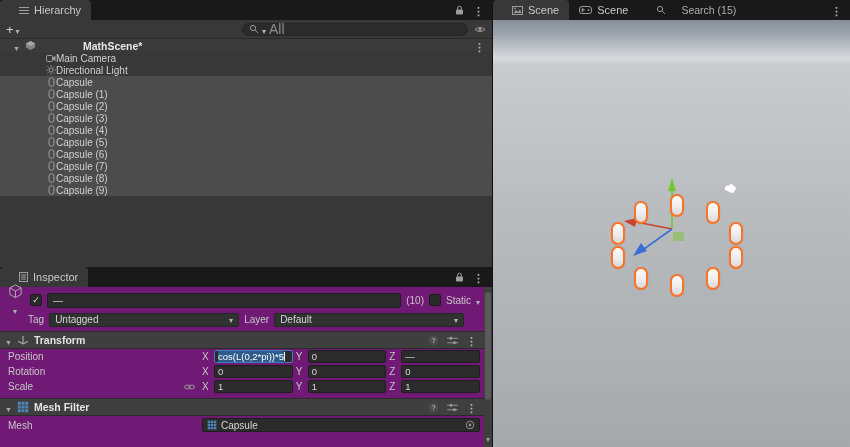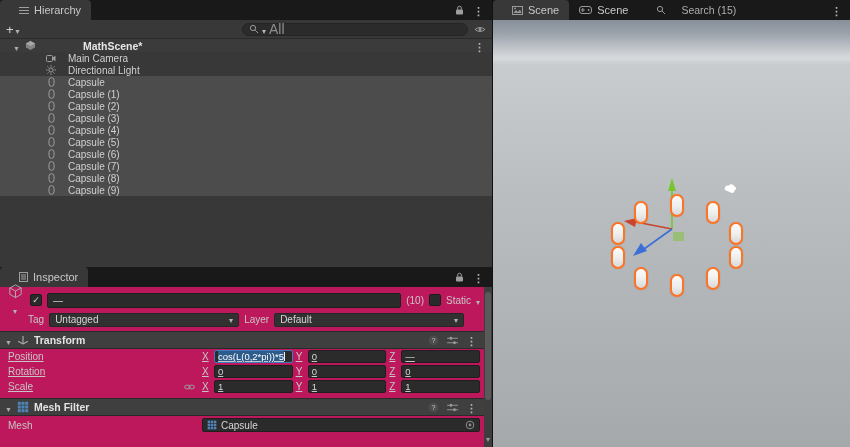--- a/index.html
+++ b/index.html
@@ -29,42 +29,42 @@
     display:flex; align-items:center; gap:6px; padding:0 6px; flex:none; }
   .create-btn { display:flex; align-items:baseline; gap:2px; color:#d2d2d2; font-size:13px; line-height:1; }
   .spacer { flex:1; }
   .search-pill { width:226px; height:13px; background:#2b2b2b; border:1px solid #242424; border-radius:7px;
     display:flex; align-items:center; gap:3px; padding:0 6px; }
   .search-pill .ph { color:#8d8d8d; font-size:14px; line-height:1; }
   .scene-row { height:13px; flex:none; display:flex; align-items:center; gap:5px; padding:0 7px 0 13px; background:#3b3b3b; }
   .scene-row .sname { color:#e6e6e6; font-size:10.5px; font-weight:bold;padding-left:42px; }
   .scene-row .kebab { margin-left:auto; }
   .tree { flex:1; }
-  .h-row { height:12px; display:flex; align-items:center; gap:12px; padding-left:46px; font-size:10px; color:#d0d0d0; }
+  .h-row { height:12px; display:flex; align-items:center; gap:0; padding-left:46px; font-size:10px; color:#d0d0d0; }
   .h-row.sel { background:#4c4c4c; }
   .h-icon { width:10px; height:10px; flex:none; display:flex; align-items:center; justify-content:center; }
 
   
-  .inspector { height:180px; flex:none; background:#be185d; display:flex; flex-direction:column; position:relative; }
+  .inspector { height:180px; flex:none; background:#701a75; display:flex; flex-direction:column; position:relative; }
   .insp-body { flex:1; padding-right:8px; }
   .insp-head { height:24px; display:flex; align-items:center; gap:5px; padding:2px 4px 0 5px; }
   .obj-icon-wrap { width:20px; flex:none; display:flex; flex-direction:column; align-items:center; }
   .name-field { flex:1; height:15px; background:#2b2b2b; border:1px solid #1f1f1f; border-radius:2px;
     color:#cfcfcf; font-size:10px; display:flex; align-items:center; padding:0 5px; }
   .count, .static-label { color:#c6c6c6; font-size:10px; }
   .tagrow { height:17px; display:flex; align-items:center; gap:5px; padding:0 20px 0 28px; font-size:10px; color:#c6c6c6; }
   .dropdown { height:14px; background:#313131; border:1px solid #262626; border-radius:2px;
     display:flex; align-items:center; justify-content:space-between; padding:0 5px; color:#d6d6d6; font-size:10px; }
   .dropdown.tagdd { width:190px; } .dropdown.layerdd { flex:1; }
   .gap4 { height:4px; } .gap3 { height:3px; }
   .comp-head { height:18px; background:#3f3f3f; border-top:1px solid #2a2a2a; border-bottom:1px solid #2a2a2a;
     display:flex; align-items:center; gap:5px; padding:0 7px 0 5px; }
   .comp-title { font-weight:bold; font-size:10.5px; color:#e3e3e3; }
   .comp-head .bar-right { margin-left:auto; display:flex; align-items:center; gap:8px; }
-  .prow { height:15px; display:flex; align-items:center; padding:0 4px 0 8px; font-size:10px; color:#c6c6c6;text-decoration:underline; }
+  .prow { height:15px; display:flex; align-items:center; padding:0 4px 0 8px; font-size:10px; color:#c6c6c6; }
   .plabel { flex:0 0 176px; }
   .linkslot { flex:0 0 18px; display:flex; align-items:center; }
   .vec3 { flex:1; display:flex; align-items:center; gap:3px; }
   .axis { flex:none; width:9px; color:#c6c6c6; }
   .field { flex:1; min-width:0; height:13px; background:#2b2b2b; border:1px solid #1f1f1f; border-radius:2px;
     display:flex; align-items:center; padding:0 3px; color:#d6d6d6; font-size:9.5px; white-space:nowrap; overflow:hidden; }
   .field.focused { border-color:#3e7bbf; }
   .field.focused .val { background:#2d5b8a; color:#ffffff; }
   .caret-i { width:1px; height:9px; background:#efefef; flex:none; }
   .mrow { height:16px; display:flex; align-items:center; padding:2px 4px 0 8px; }

